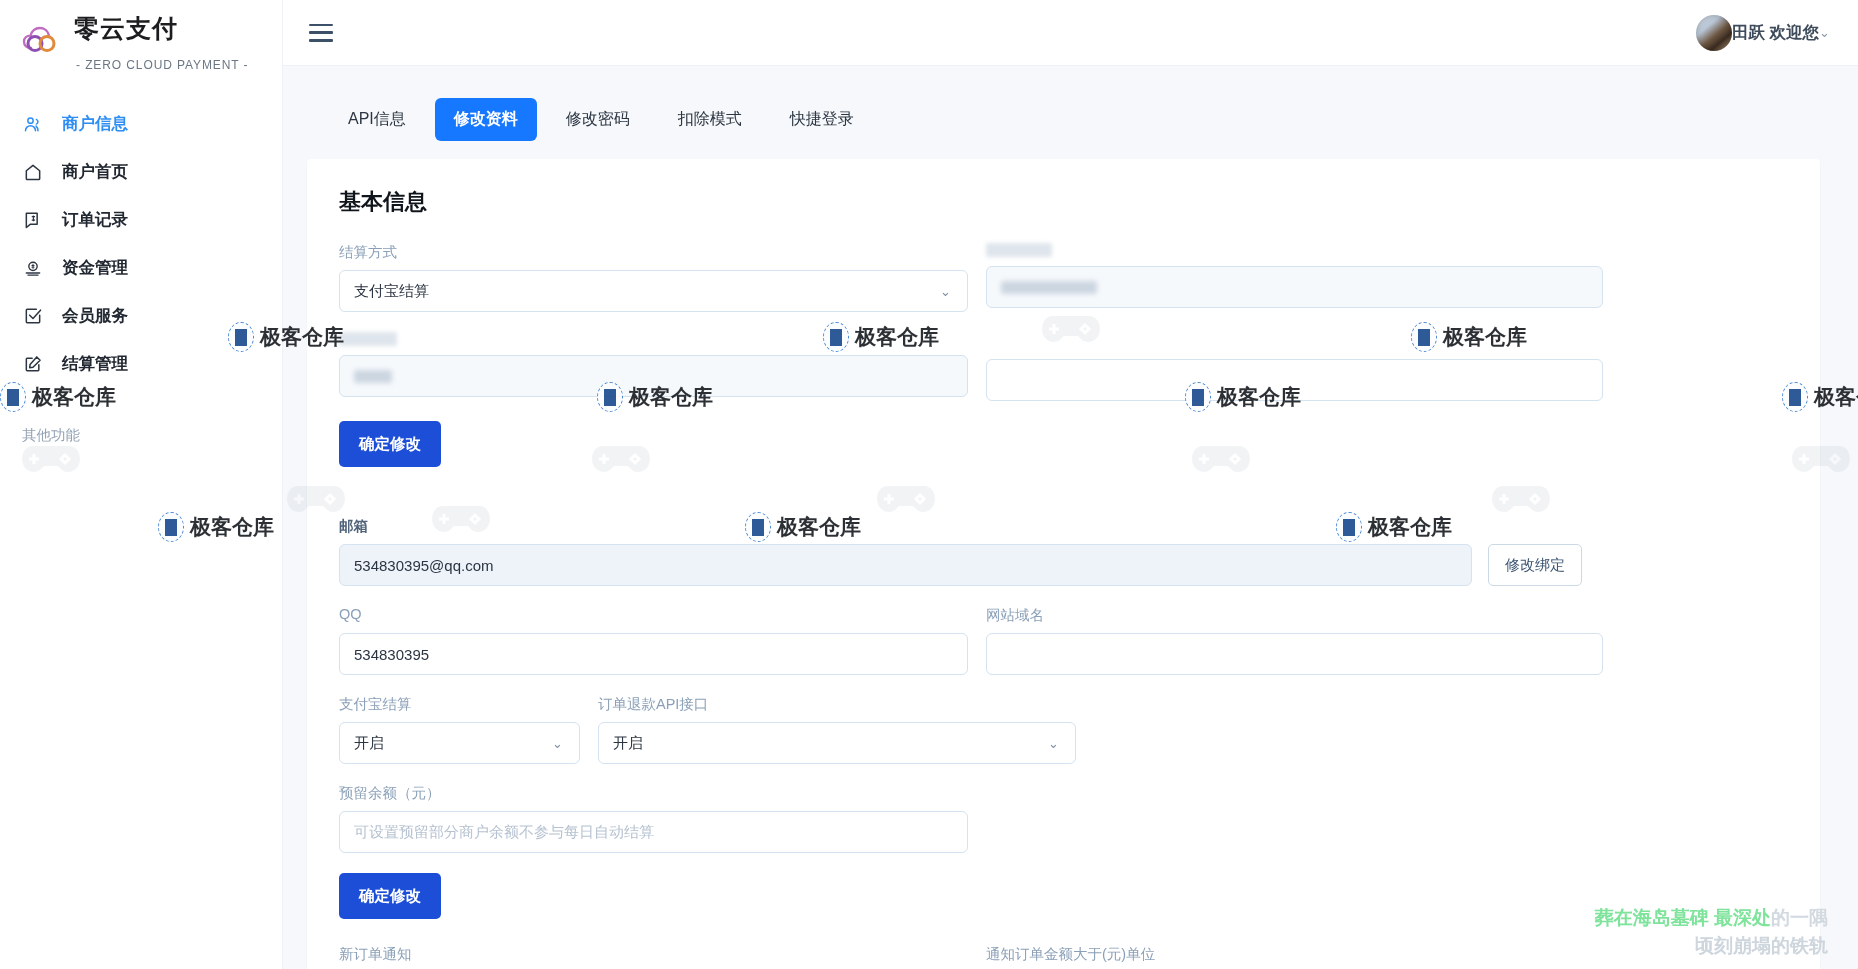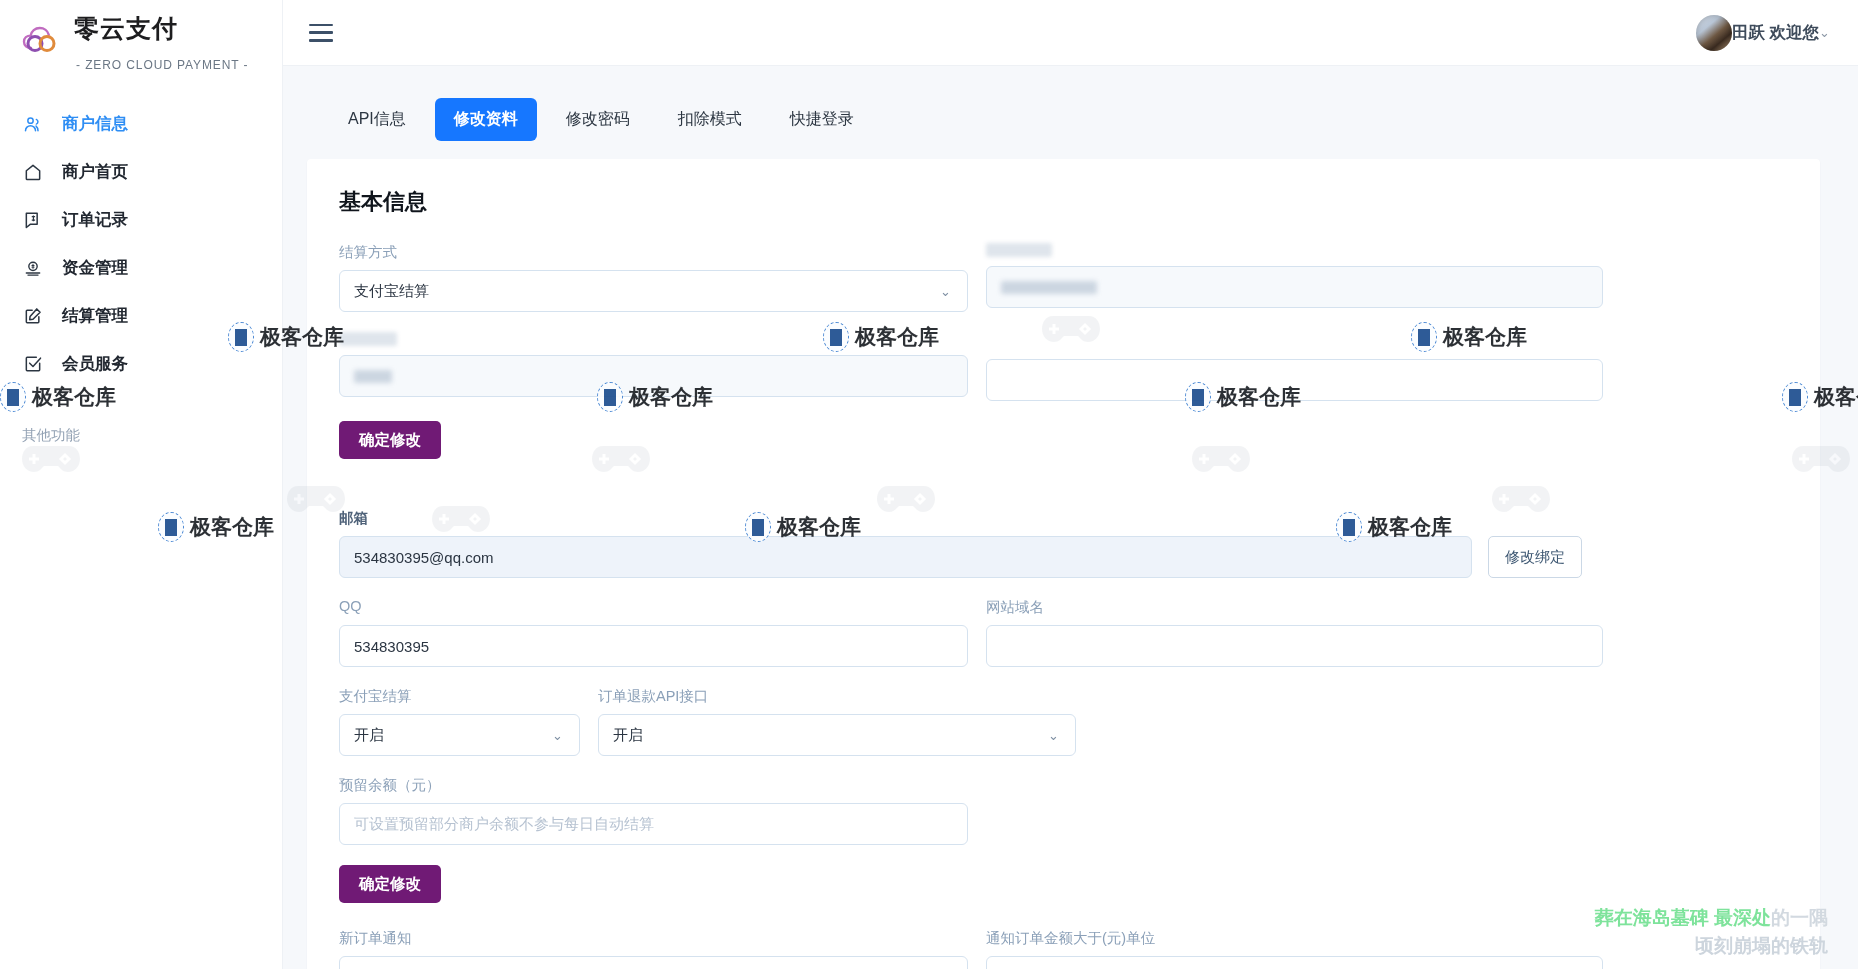--- a/index.html
+++ b/index.html
@@ -88,22 +88,22 @@
   .inp.blurred .redact-val { background: #ccd6e1; width: 96px; height: 13px; border-radius: 2px; filter: blur(2.4px); }
   .inp.blurred .redact-val.w3 { width: 38px; }
   .chev { position: absolute; right: 16px; color: #7e8fa3; font-size: 13px; }
 
   .w-half { width: 629px; }
   .w-halfR { width: 617px; }
   .w-sel2 { width: 405px; }
   .w-mail { width: 1133px; }
 
   .btn-primary {
-    background: #701a75; color: #fff; font-size: 15.5px; font-weight: 600;
-    border: none; border-radius: 5px; height: 38px; padding: 0 20px;
+    background: #1d4ed8; color: #fff; font-size: 15.5px; font-weight: 600;
+    border: none; border-radius: 5px; height: 46px; padding: 0 20px;
     cursor: pointer; display: inline-flex; align-items: center;
   }
   .btn-outline {
     background: #fff; color: #3d5772; font-size: 15px; border: 1px solid #cbd8e6;
     border-radius: 5px; height: 42px; padding: 0 16px; cursor: pointer;
     display: inline-flex; align-items: center;
   }
   .mb28 { margin-bottom: 26px; }
   .mail-row { display: flex; align-items: flex-end; gap: 16px; }
 
@@ -183,34 +183,34 @@
               <circle cx="12" cy="10" r="5"></circle>
               <path d="M12 7.5v5M10.7 9h2.6M10.7 11h2.6" stroke-width="1.2"></path>
               <path d="M4 18h16M6 20.5h12"></path>
             </svg>
         </span>
         <span>资金管理</span>
       </div>
       <div class="nav-item">
         <span class="nav-ic">
           <svg width="20" height="20" viewBox="0 0 24 24" fill="none" stroke="#2c3642" stroke-width="1.8" stroke-linecap="round" stroke-linejoin="round">
+              <path d="M20 11v8a1 1 0 0 1-1 1H5a1 1 0 0 1-1-1V5a1 1 0 0 1 1-1h11"></path>
+              <path d="m8 11 4 4 9-10"></path>
+            </svg>
+        </span>
+        <span>会员服务</span>
+      </div>
+      <div class="nav-item">
+        <span class="nav-ic">
+          <svg width="20" height="20" viewBox="0 0 24 24" fill="none" stroke="#2c3642" stroke-width="1.8" stroke-linecap="round" stroke-linejoin="round">
               <path d="M19 13v6a1 1 0 0 1-1 1H5a1 1 0 0 1-1-1V6a1 1 0 0 1 1-1h6"></path>
               <path d="m16.5 3.5 4 4L12 16l-4 .5.5-4z"></path>
             </svg>
         </span>
         <span>结算管理</span>
-      </div>
-      <div class="nav-item">
-        <span class="nav-ic">
-          <svg width="20" height="20" viewBox="0 0 24 24" fill="none" stroke="#2c3642" stroke-width="1.8" stroke-linecap="round" stroke-linejoin="round">
-              <path d="M20 11v8a1 1 0 0 1-1 1H5a1 1 0 0 1-1-1V5a1 1 0 0 1 1-1h11"></path>
-              <path d="m8 11 4 4 9-10"></path>
-            </svg>
-        </span>
-        <span>会员服务</span>
       </div>
 
       <div class="nav-section">其他功能</div>
 
     </nav>
   </aside>
 
   <div class="main">
     <header class="topbar">
       <div class="hamburger">

